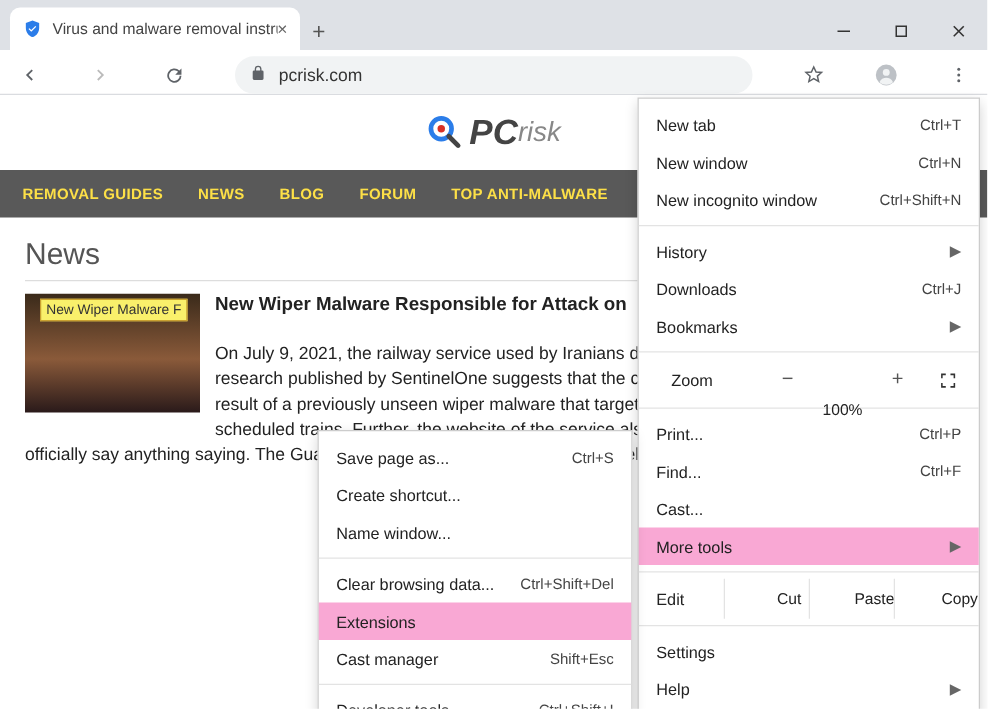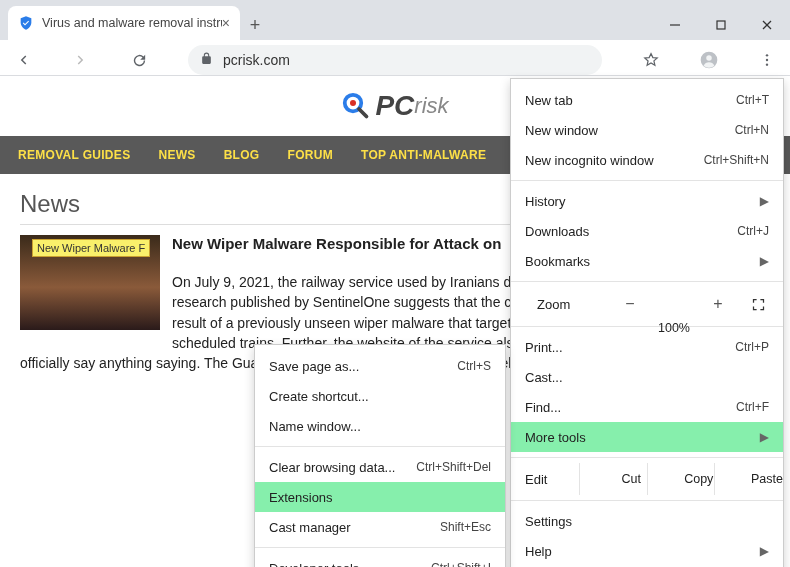--- a/index.html
+++ b/index.html
@@ -36,21 +36,21 @@
   h2.news-h { font-size: 24px; font-weight: normal; color: #555; border-bottom: 1px solid #ddd; padding-bottom: 6px; margin-bottom: 10px; }
   .article { display: block; }
   .thumb { float: left; width: 140px; height: 95px; background: linear-gradient(180deg,#3a2a1a 0%,#8a5a3a 55%,#2a1a1a 100%); margin: 0 12px 4px 0; position: relative; }
   .thumb-label { position: absolute; top: 4px; left: 12px; background: #f9f06b; border: 1px solid #c8a030; padding: 2px 4px; font-size: 11px; color: #333; font-family: Liberation Sans, sans-serif; }
   .art-title { font-weight: bold; font-size: 15px; color: #222; margin-bottom: 20px; }
   .art-body { font-size: 14px; line-height: 1.45; color: #222; }
 
   
   .menu { position: absolute; top: 78px; right: 6px; width: 274px; background: #fff; border: 1px solid #ccc; box-shadow: 0 4px 10px rgba(0,0,0,.18); font-size: 13px; color: #222; padding: 6px 0; z-index: 20; }
   .mitem { height: 30px; display: flex; align-items: center; padding: 0 14px; justify-content: space-between; }
-  .mitem:hover, .mitem.hov { background: #86efac; }
+  .mitem:hover, .mitem.hov { background: #f9a8d4; }
   .mitem .lab { flex: 1; }
   .short { color: #444; font-size: 12px; }
   .arrow { color: #666; font-size: 12px; }
   .sep { height: 1px; background: #e3e3e3; margin: 5px 0; }
   .zoom-row { height: 34px; display: flex; align-items: center; padding: 0 0 0 26px; }
   .zoom-row .lab { flex: 1; }
   .zoom-ctrl { display: flex; align-items: center; gap: 10px; padding-right: 6px; }
   .zbtn { width: 22px; text-align: center; color: #555; font-size: 16px; }
   .zval { width: 46px; text-align: center; font-size: 12.5px; margin-top: 48px; }
   .fs-icon { width: 26px; height: 26px; display:flex; align-items:center; justify-content:center; margin-left:6px; margin-right:6px;}
@@ -208,36 +208,36 @@
           </svg>
         </span>
     </div>
   </div>
   <div class="sep"></div>
   <div class="mitem">
       <span class="lab">Print...</span>
       <span class="short">Ctrl+P</span>
     </div>
   <div class="mitem">
-      <span class="lab">Cast...</span>
-    </div>
-  <div class="mitem">
       <span class="lab">Find...</span>
       <span class="short">Ctrl+F</span>
+    </div>
+  <div class="mitem">
+      <span class="lab">Cast...</span>
     </div>
   <div class="mitem hov">
       <span class="lab">More tools</span>
       <span class="arrow">▶</span>
     </div>
   <div class="sep"></div>
   <div class="edit-row">
     <span class="lab">Edit</span>
     <span class="ebtn">Cut</span>
+    <span class="ebtn">Paste</span>
     <span class="ebtn">Copy</span>
-    <span class="ebtn">Paste</span>
   </div>
   <div class="sep"></div>
   <div class="mitem">
       <span class="lab">Settings</span>
     </div>
   <div class="mitem">
       <span class="lab">Help</span>
       <span class="arrow">▶</span>
     </div>
 

